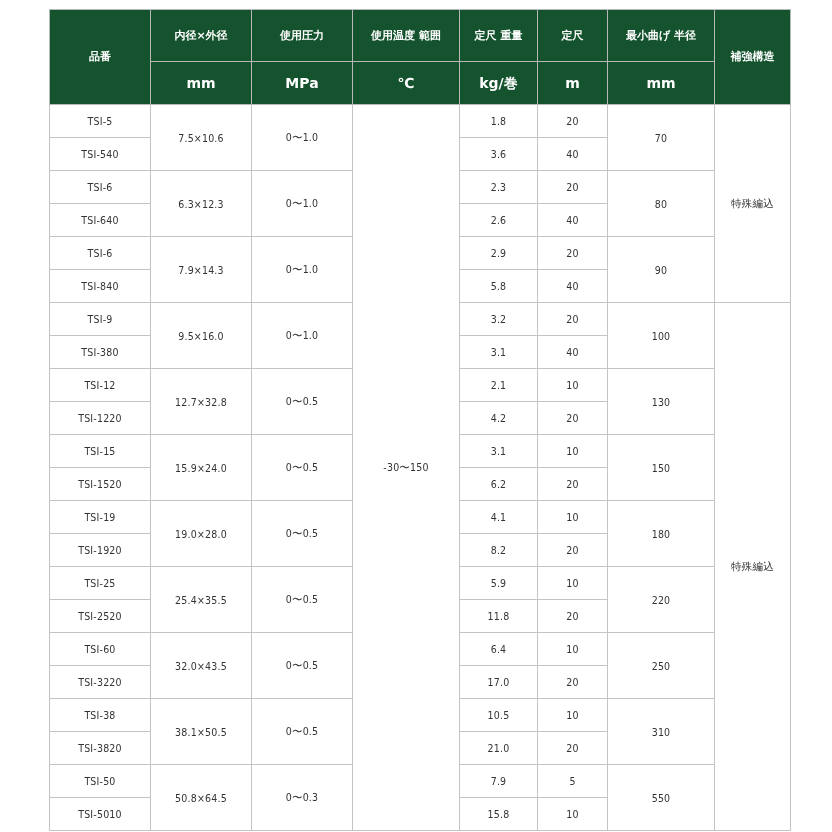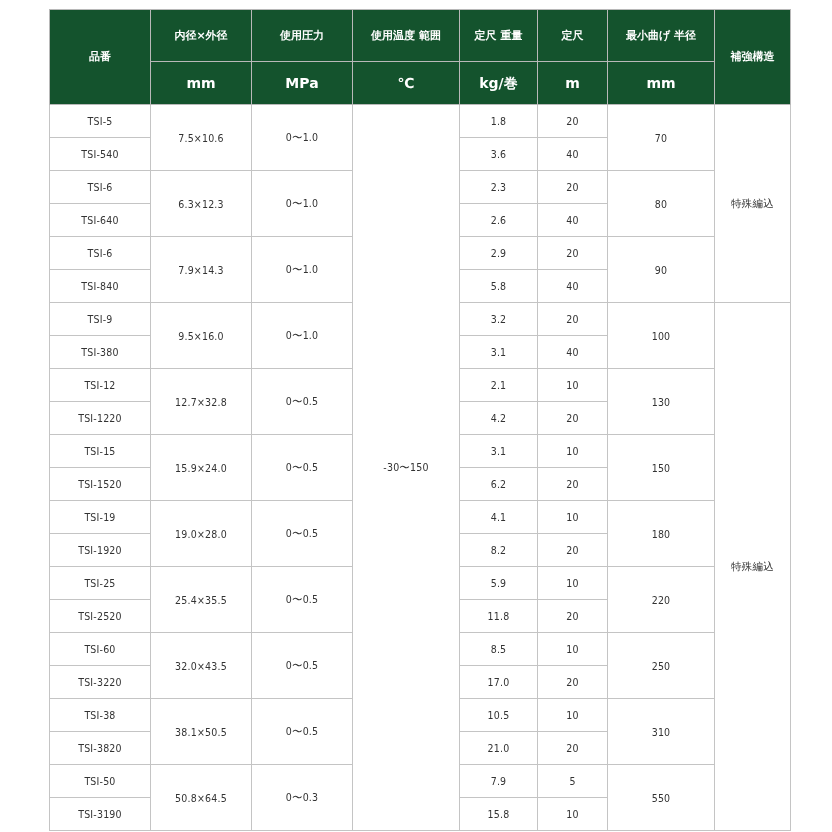--- a/index.html
+++ b/index.html
@@ -171,21 +171,21 @@
       </tr>
       <tr>
         <td>TSI-2520</td>
         <td>11.8</td>
         <td>20</td>
       </tr>
       <tr>
         <td>TSI-60</td>
         <td rowspan="2">32.0×43.5</td>
         <td rowspan="2">0〜0.5</td>
-        <td>8.5</td>
+        <td>6.4</td>
         <td>10</td>
         <td rowspan="2">250</td>
       </tr>
       <tr>
         <td>TSI-3220</td>
         <td>17.0</td>
         <td>20</td>
       </tr>
       <tr>
         <td>TSI-38</td>
@@ -202,18 +202,18 @@
       </tr>
       <tr>
         <td>TSI-50</td>
         <td rowspan="2">50.8×64.5</td>
         <td rowspan="2">0〜0.3</td>
         <td>7.9</td>
         <td>5</td>
         <td rowspan="2">550</td>
       </tr>
       <tr>
-        <td>TSI-3190</td>
+        <td>TSI-5010</td>
         <td>15.8</td>
         <td>10</td>
       </tr>
     </tbody>
 </table>
 
 </body></html>

